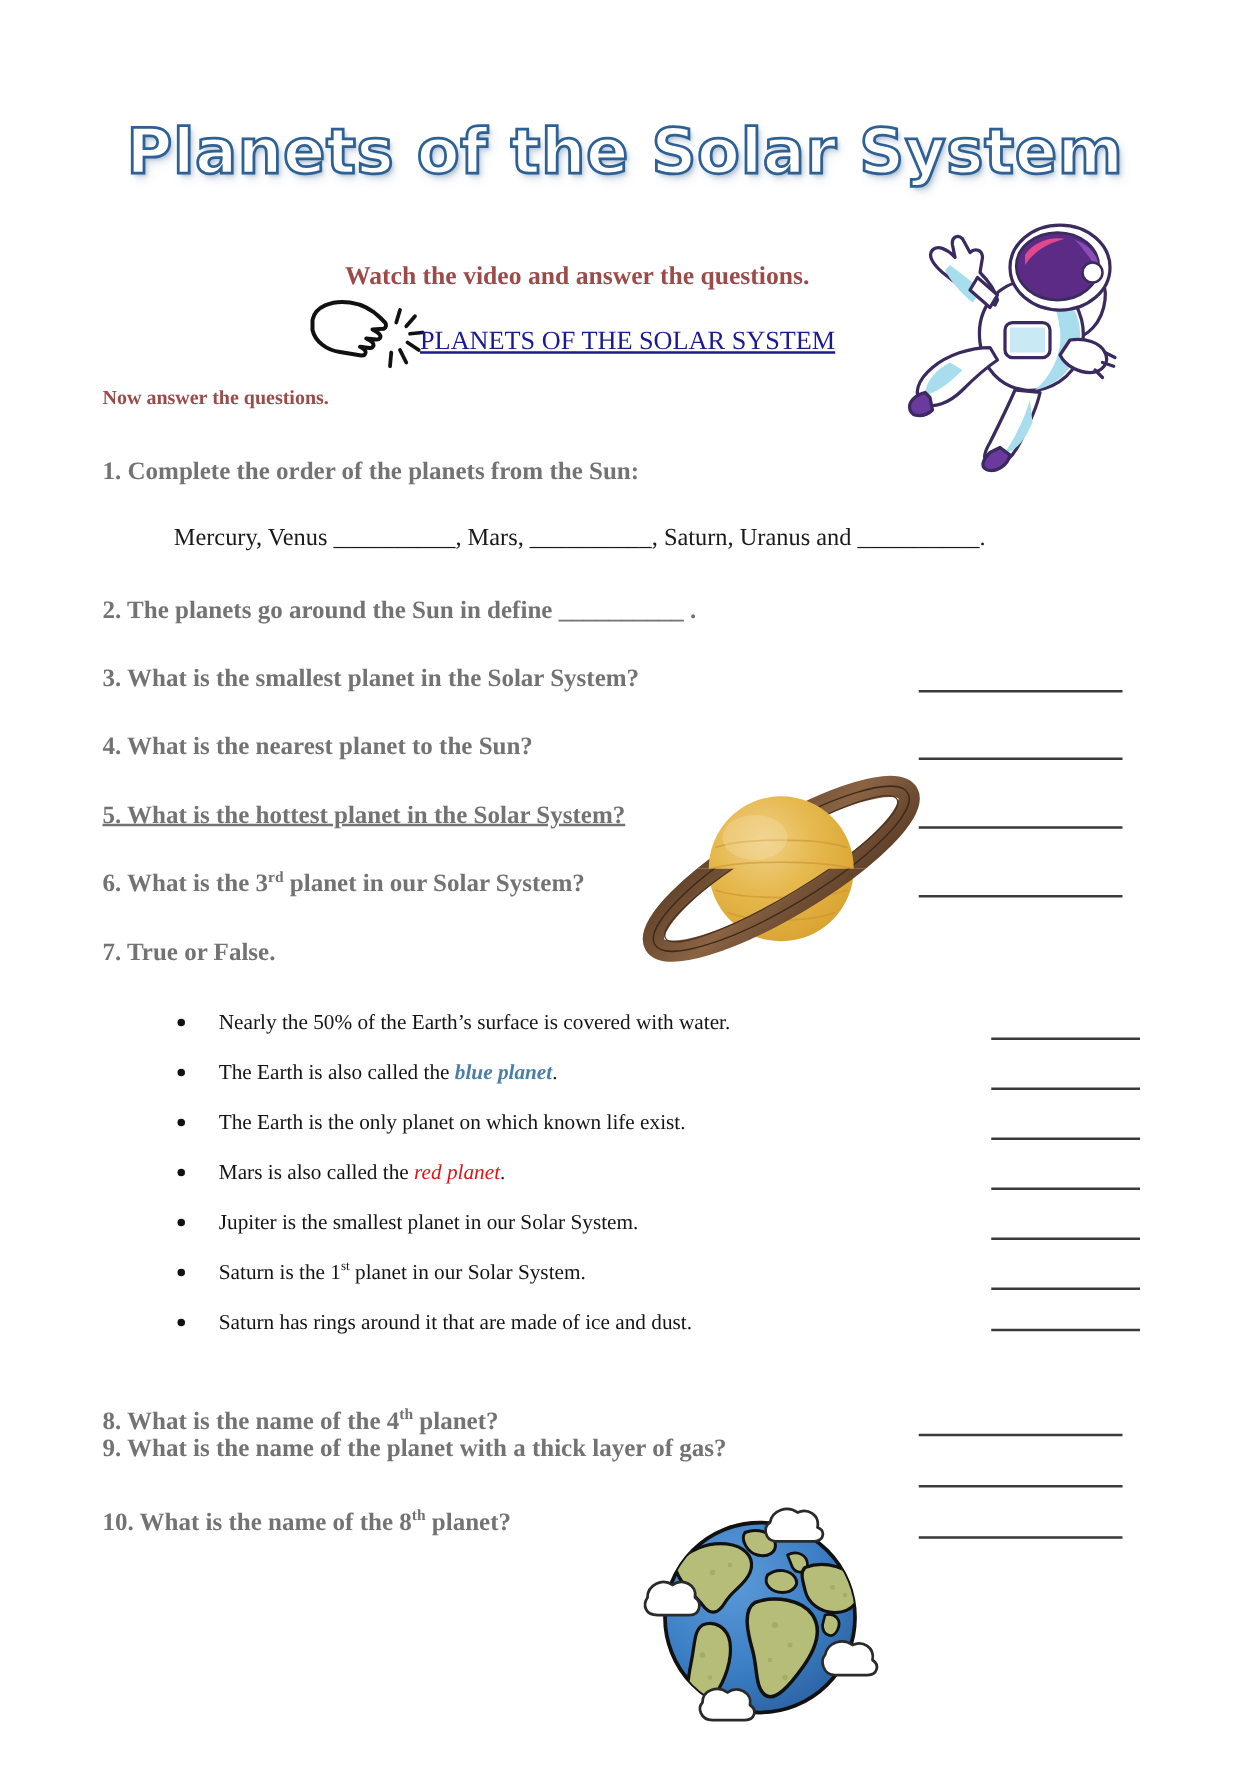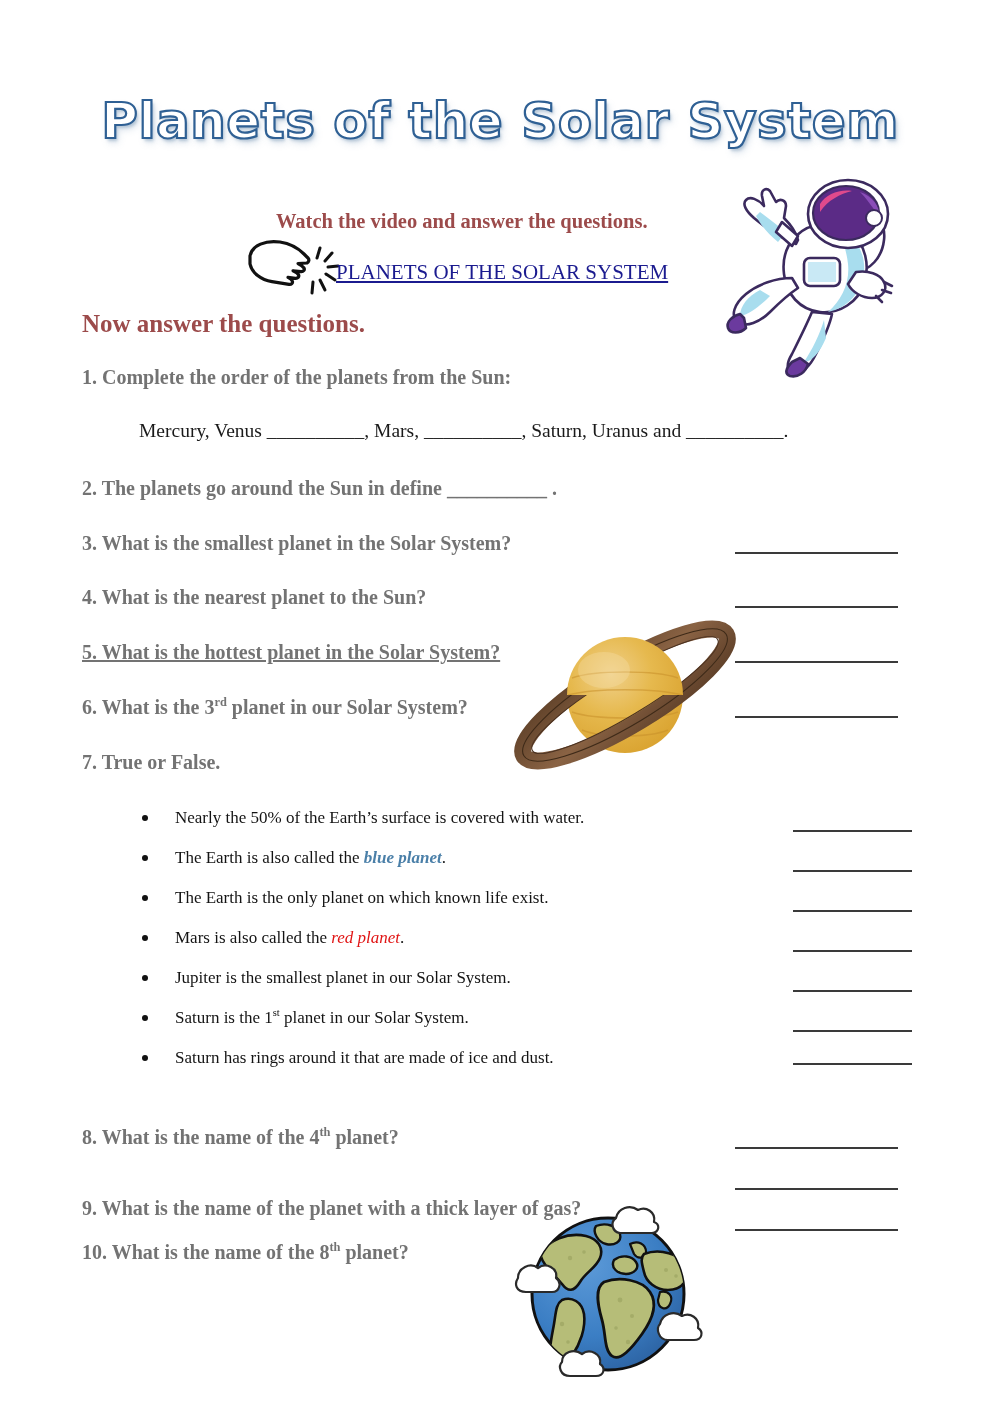--- a/index.html
+++ b/index.html
@@ -75,21 +75,21 @@
     text-decoration: underline;
     white-space: nowrap;
     cursor: pointer;
   }
 
   .now-answer {
     position: absolute;
     top: 310px;
     left: 82px;
     font-family: "Liberation Serif", serif;
-    font-size: 25px;
+    font-size: 16px;
     font-weight: 700;
     color: #9c4b4b;
     white-space: nowrap;
   }
 
   
   .q {
     position: absolute;
     left: 82px;
     font-family: "Liberation Serif", serif;
@@ -388,24 +388,24 @@
   <div class="ans" style="top:950px; left:793px; width:119px;"></div>
   <div class="ans" style="top:990px; left:793px; width:119px;"></div>
   <div class="ans" style="top:1030px; left:793px; width:119px;"></div>
   <div class="ans" style="top:1063px; left:793px; width:119px;"></div>
 
   <div class="q" style="top:1126px;">
     <span>8. What is the name of the 4</span><sup>th</sup><span> planet?</span>
   </div>
   <div class="ans" style="top:1147px; left:735px; width:163px;"></div>
 
-  <div class="q" style="top:1197px;">9. What is the name of the planet with a thick layer of gas?</div>
+  <div class="q" style="top:1148px;">9. What is the name of the planet with a thick layer of gas?</div>
   <div class="ans" style="top:1188px; left:735px; width:163px;"></div>
 
-  <div class="q" style="top:1207px;margin-top:34px;">
+  <div class="q" style="top:1207px;">
     <span>10. What is the name of the 8</span><sup>th</sup><span> planet?</span>
   </div>
   <div class="ans" style="top:1229px; left:735px; width:163px;"></div>
 
   <div class="earth">
     <svg viewBox="0 0 196 196" width="196" height="196" xmlns="http://www.w3.org/2000/svg">
       <defs>
         <clipPath id="globeClip">
           <circle cx="98" cy="98" r="76"></circle>
         </clipPath>

